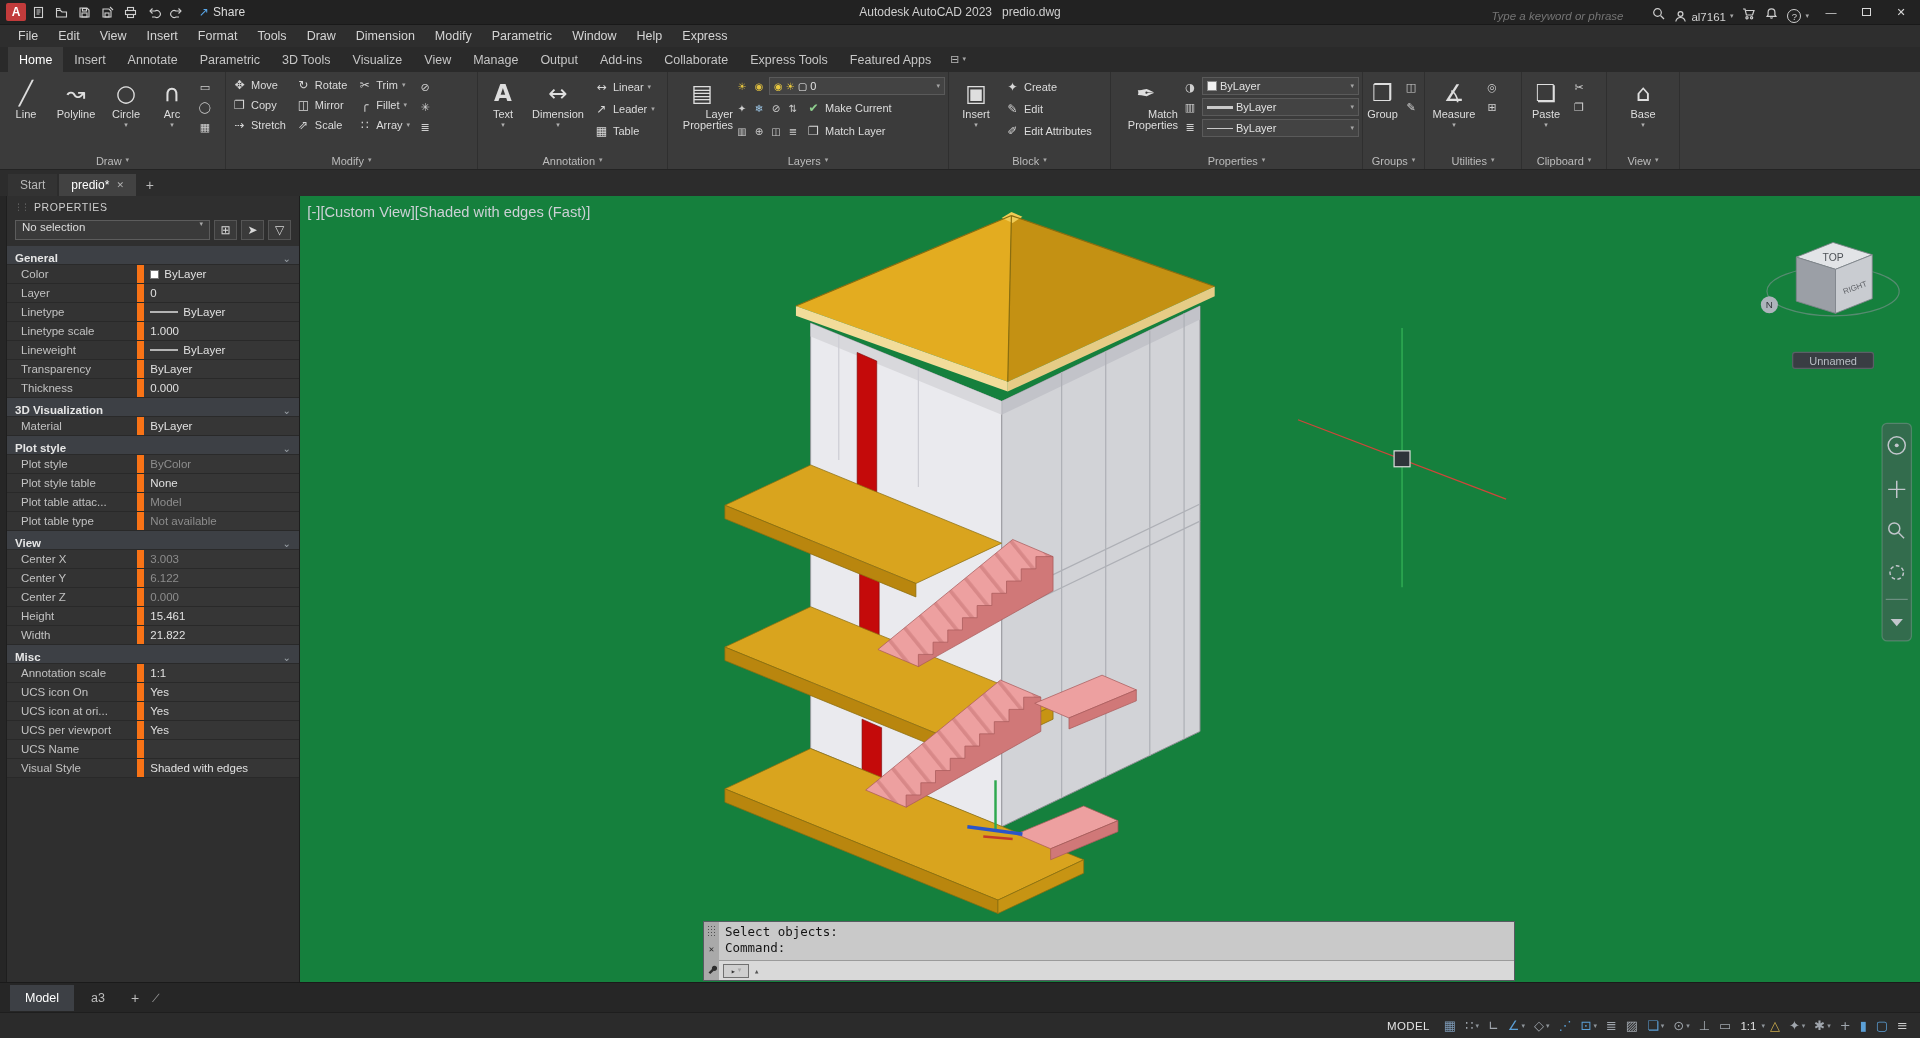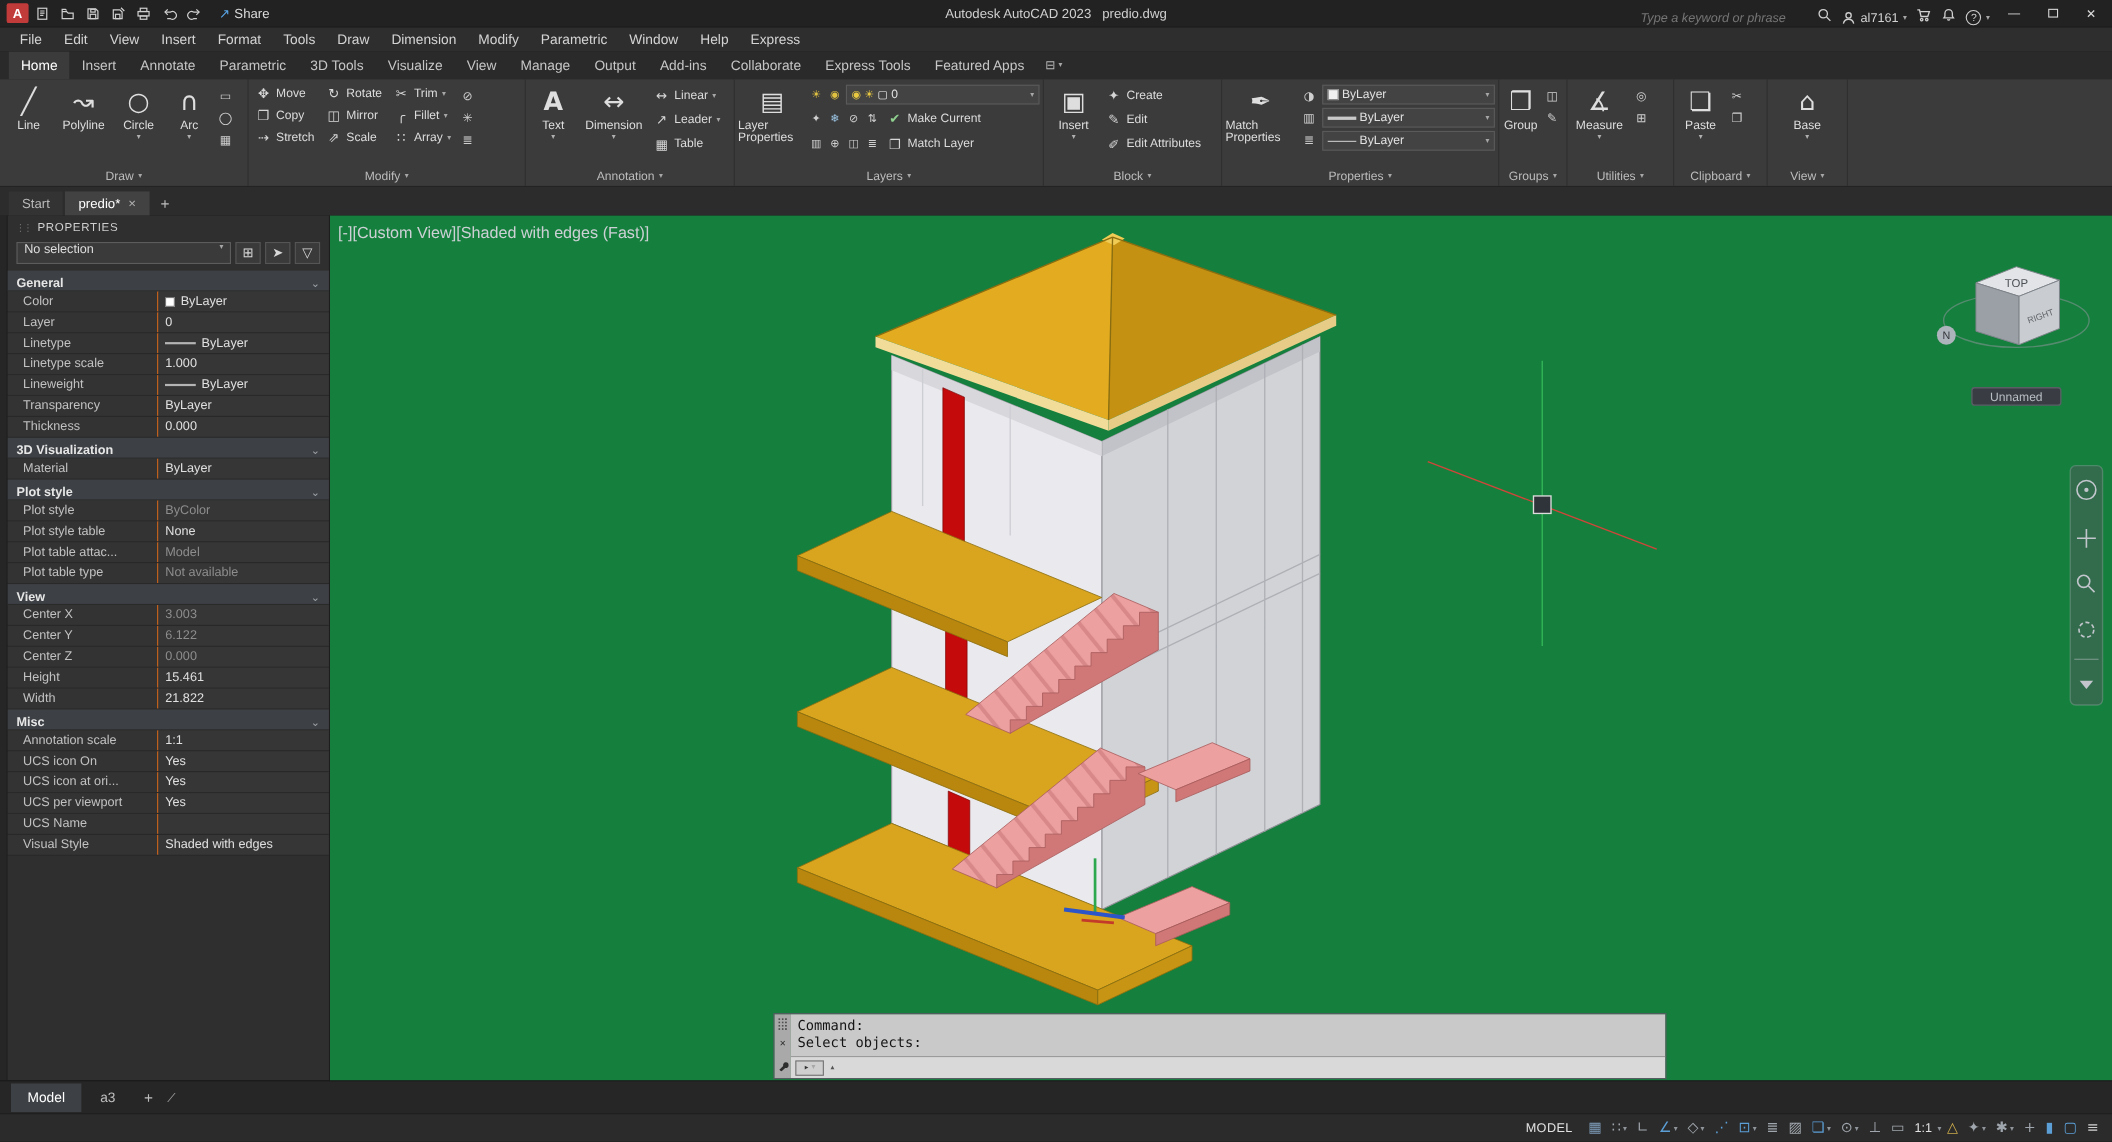--- a/index.html
+++ b/index.html
@@ -33,21 +33,21 @@
   .rtab.active{background:#3b3b3b;color:#fff}
   .rtab-toggle{display:flex;align-items:center;gap:3px;padding:0 8px;color:#b9b9b9;font-size:11px}
 
   
   .ribbon{height:98px;background:#3b3b3b;display:flex;border-bottom:1px solid #232323;flex:0 0 auto}
   .rpanel{display:flex;flex-direction:column;border-right:1px solid #2f2f2f;flex:0 0 auto}
   .rp-body{flex:1;display:flex;align-items:flex-start;padding:3px 3px 0;gap:2px}
   .rp-foot{height:17px;display:flex;align-items:center;justify-content:center;gap:4px;color:#bcbcbc;font-size:11px}
   .bigb{display:flex;flex-direction:column;align-items:center;padding-top:2px}
   .bigb .bi{height:32px;display:flex;align-items:center;justify-content:center;font-size:23px;color:#dedede}
-  .bigb .bl{font-size:11px;line-height:11px;text-align:left;color:#dedede}
+  .bigb .bl{font-size:11px;line-height:11px;text-align:right;color:#dedede}
   .bigb .fc{font-size:7px;color:#b0b0b0;line-height:9px}
   .sbtn{display:flex;align-items:center;gap:4px;height:20px;padding:0 3px;font-size:11px;color:#dcdcdc;white-space:nowrap}
   .sbtn .si{width:15px;text-align:center;font-size:12px;color:#d6d6d6}
   .mini-col{display:flex;flex-direction:column;gap:3px;padding:4px 1px 0}
   .mini{width:18px;height:17px;display:flex;align-items:center;justify-content:center;font-size:11px;color:#cfcfcf}
   .combo{height:18px;background:#434343;border:1px solid #5a5a5a;display:flex;align-items:center;gap:3px;padding:0 4px;font-size:11px;color:#e2e2e2}
   .combo .caret{margin-left:auto}
   .swatch{width:10px;height:10px;background:#f0f0f0;border:1px solid #888;flex:0 0 auto}
   .lw-thick{width:26px;height:3px;background:#c9c9c9}
   .lt-thin{width:26px;height:1px;background:#c9c9c9}
@@ -72,21 +72,21 @@
   .pal-content{flex:1;display:flex;flex-direction:column;min-width:0}
   .pal-title{height:22px;display:flex;align-items:center;gap:6px;padding:0 7px;color:#cfcfcf;font-size:10.5px;letter-spacing:.6px}
   .pal-grip{color:#707070;font-size:9px;letter-spacing:-2px}
   .pal-selector{display:flex;align-items:center;gap:4px;padding:2px 8px 6px}
   .pal-dd{flex:1;height:20px;background:#3a3a3a;border:1px solid #5c5c5c;display:flex;padding:0 6px;font-size:11.5px;color:#dedede;gap:4px}
   .pal-dd .caret{margin-left:auto}
   .pal-ibtn{width:23px;height:20px;border:1px solid #555;background:#3a3a3a;display:flex;align-items:center;justify-content:center;font-size:12px}
   .psec-h{height:19px;background:#3d4045;display:flex;align-items:flex-end;padding:0 8px;color:#e6e6e6;font-size:11.5px;font-weight:bold;border-bottom:1px solid #2a2a2a}
   .psec-h .chev{margin-left:auto;color:#9da3a9;font-weight:normal;font-size:10px}
   .prow{height:19px;display:flex;border-bottom:1px solid #292929;font-size:11.5px}
-  .prow .pl{width:47%;padding-left:14px;display:flex;align-items:center;color:#c2c2c2;border-right:1px solid #f97316;background:#333;white-space:nowrap;overflow:hidden}
+  .prow .pl{width:47%;padding-left:14px;display:flex;align-items:center;color:#c2c2c2;border-right:7px solid #f97316;background:#333;white-space:nowrap;overflow:hidden}
   .prow .pv{flex:1;display:flex;align-items:center;gap:5px;padding-left:6px;color:#e0e0e0;background:#363636;white-space:nowrap;overflow:hidden}
   .pv.muted{color:#8d8d8d}
   .pswatch{width:9px;height:9px;background:#fff;border:1px solid #777;flex:0 0 auto}
   .pline{width:28px;height:2px;background:#b4b4b4;flex:0 0 auto}
   .pal-fill{flex:1;background:#2f2f2f}
 
   
   .viewport{flex:1;position:relative;background:#15803d;overflow:hidden}
   .scene{position:absolute;inset:0;width:100%;height:100%;display:block}
 
@@ -806,22 +806,22 @@
       <div class="cmdwin">
         <div class="cmd-rail">
           <div class="cmd-grip"></div>
           <span class="cmd-x">✕</span>
           <span class="cmd-wrench"><svg width="10" height="10">
                 <path d="M1.5 8.5 L5 5 a2.6 2.6 0 1 1 1.8 1.8 L3.3 10 z" fill="#2e2e2e"></path>
               </svg></span>
         </div>
         <div class="cmd-main">
           <div class="cmd-history">
+            <div>Select objects:</div>
             <div>Command:</div>
-            <div>Select objects:</div>
           </div>
           <div class="cmd-input">
             <span class="cmd-kbox">
                 <span>▸</span>
                 <span class="caret">▾</span>
               </span>
             <span class="cmd-collapse">▴</span>
           </div>
         </div>
       </div>

